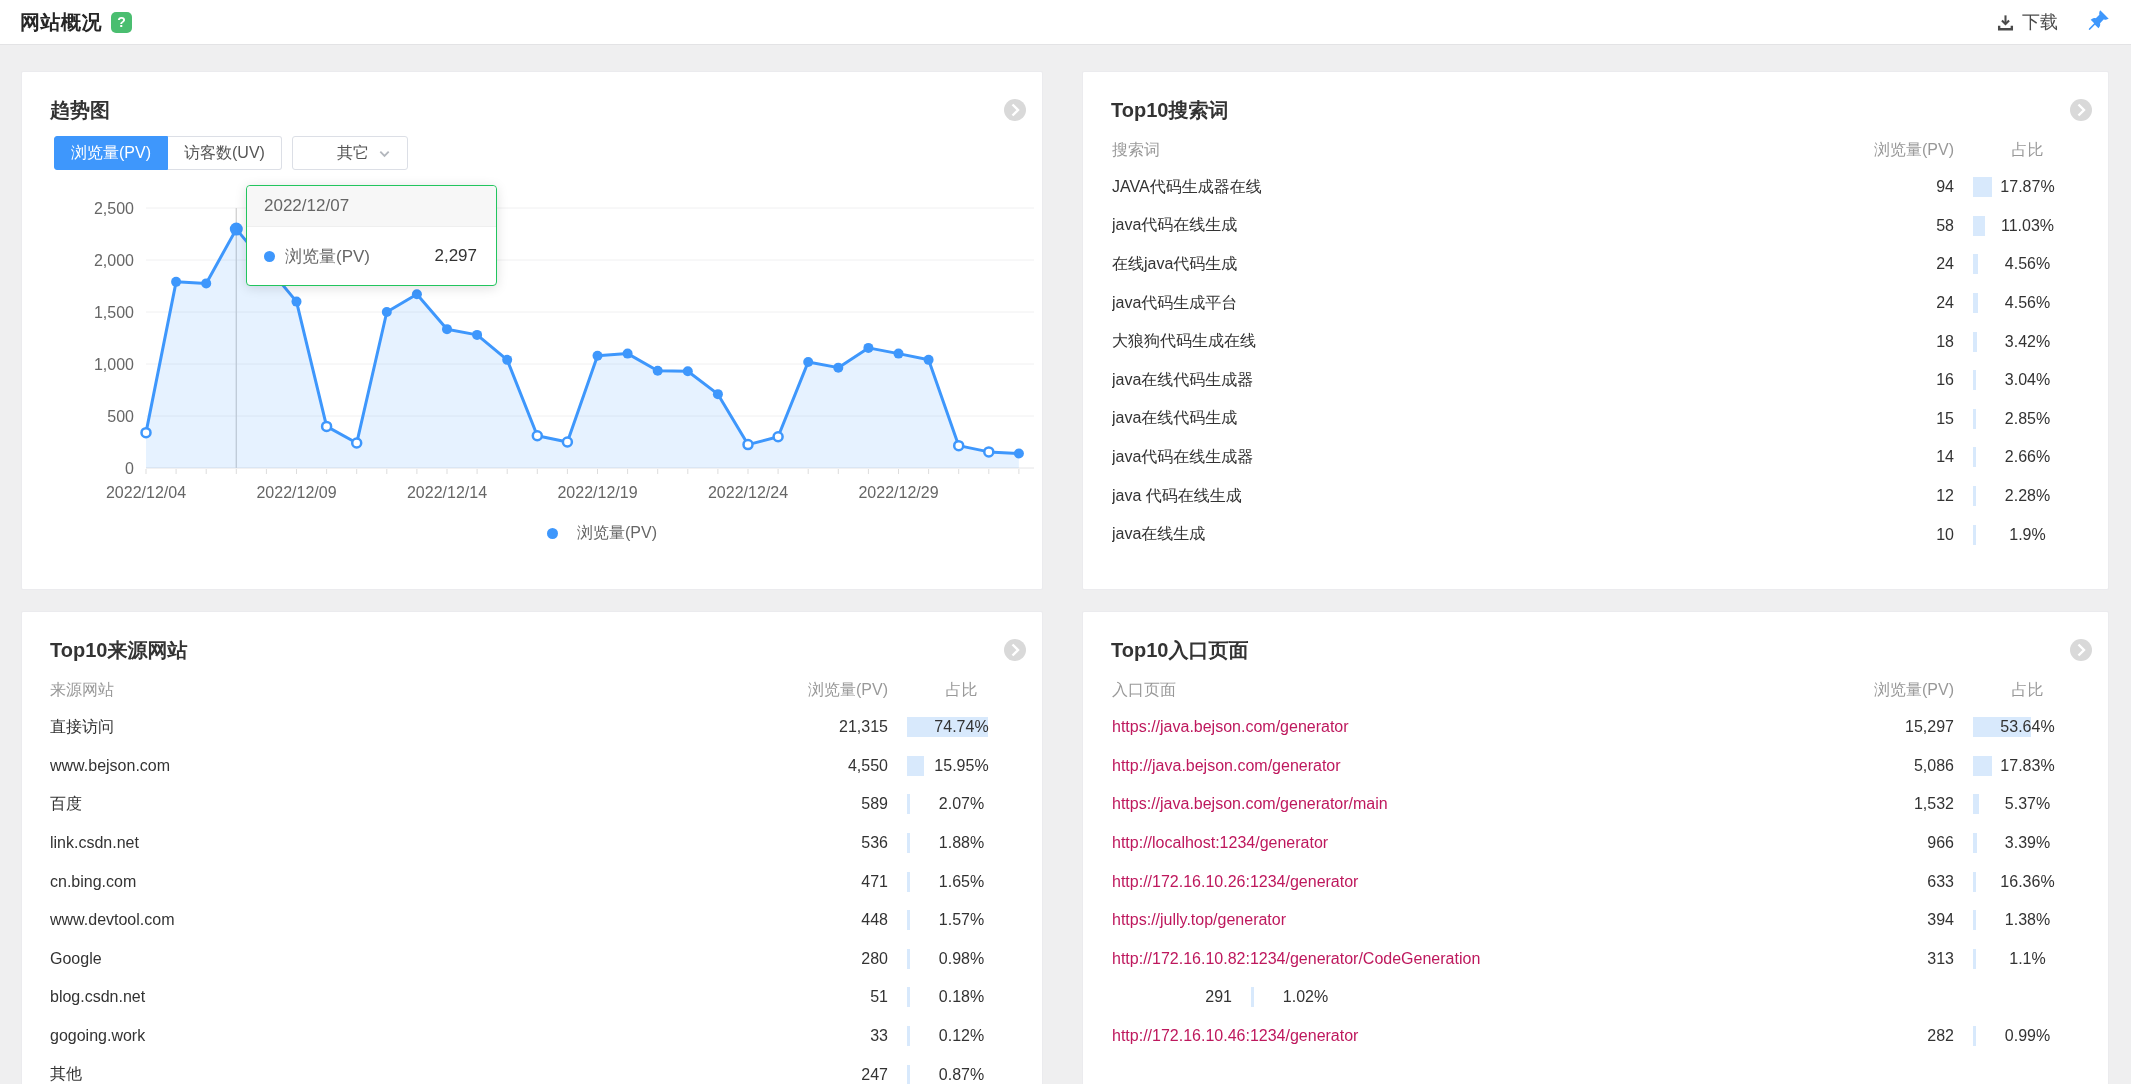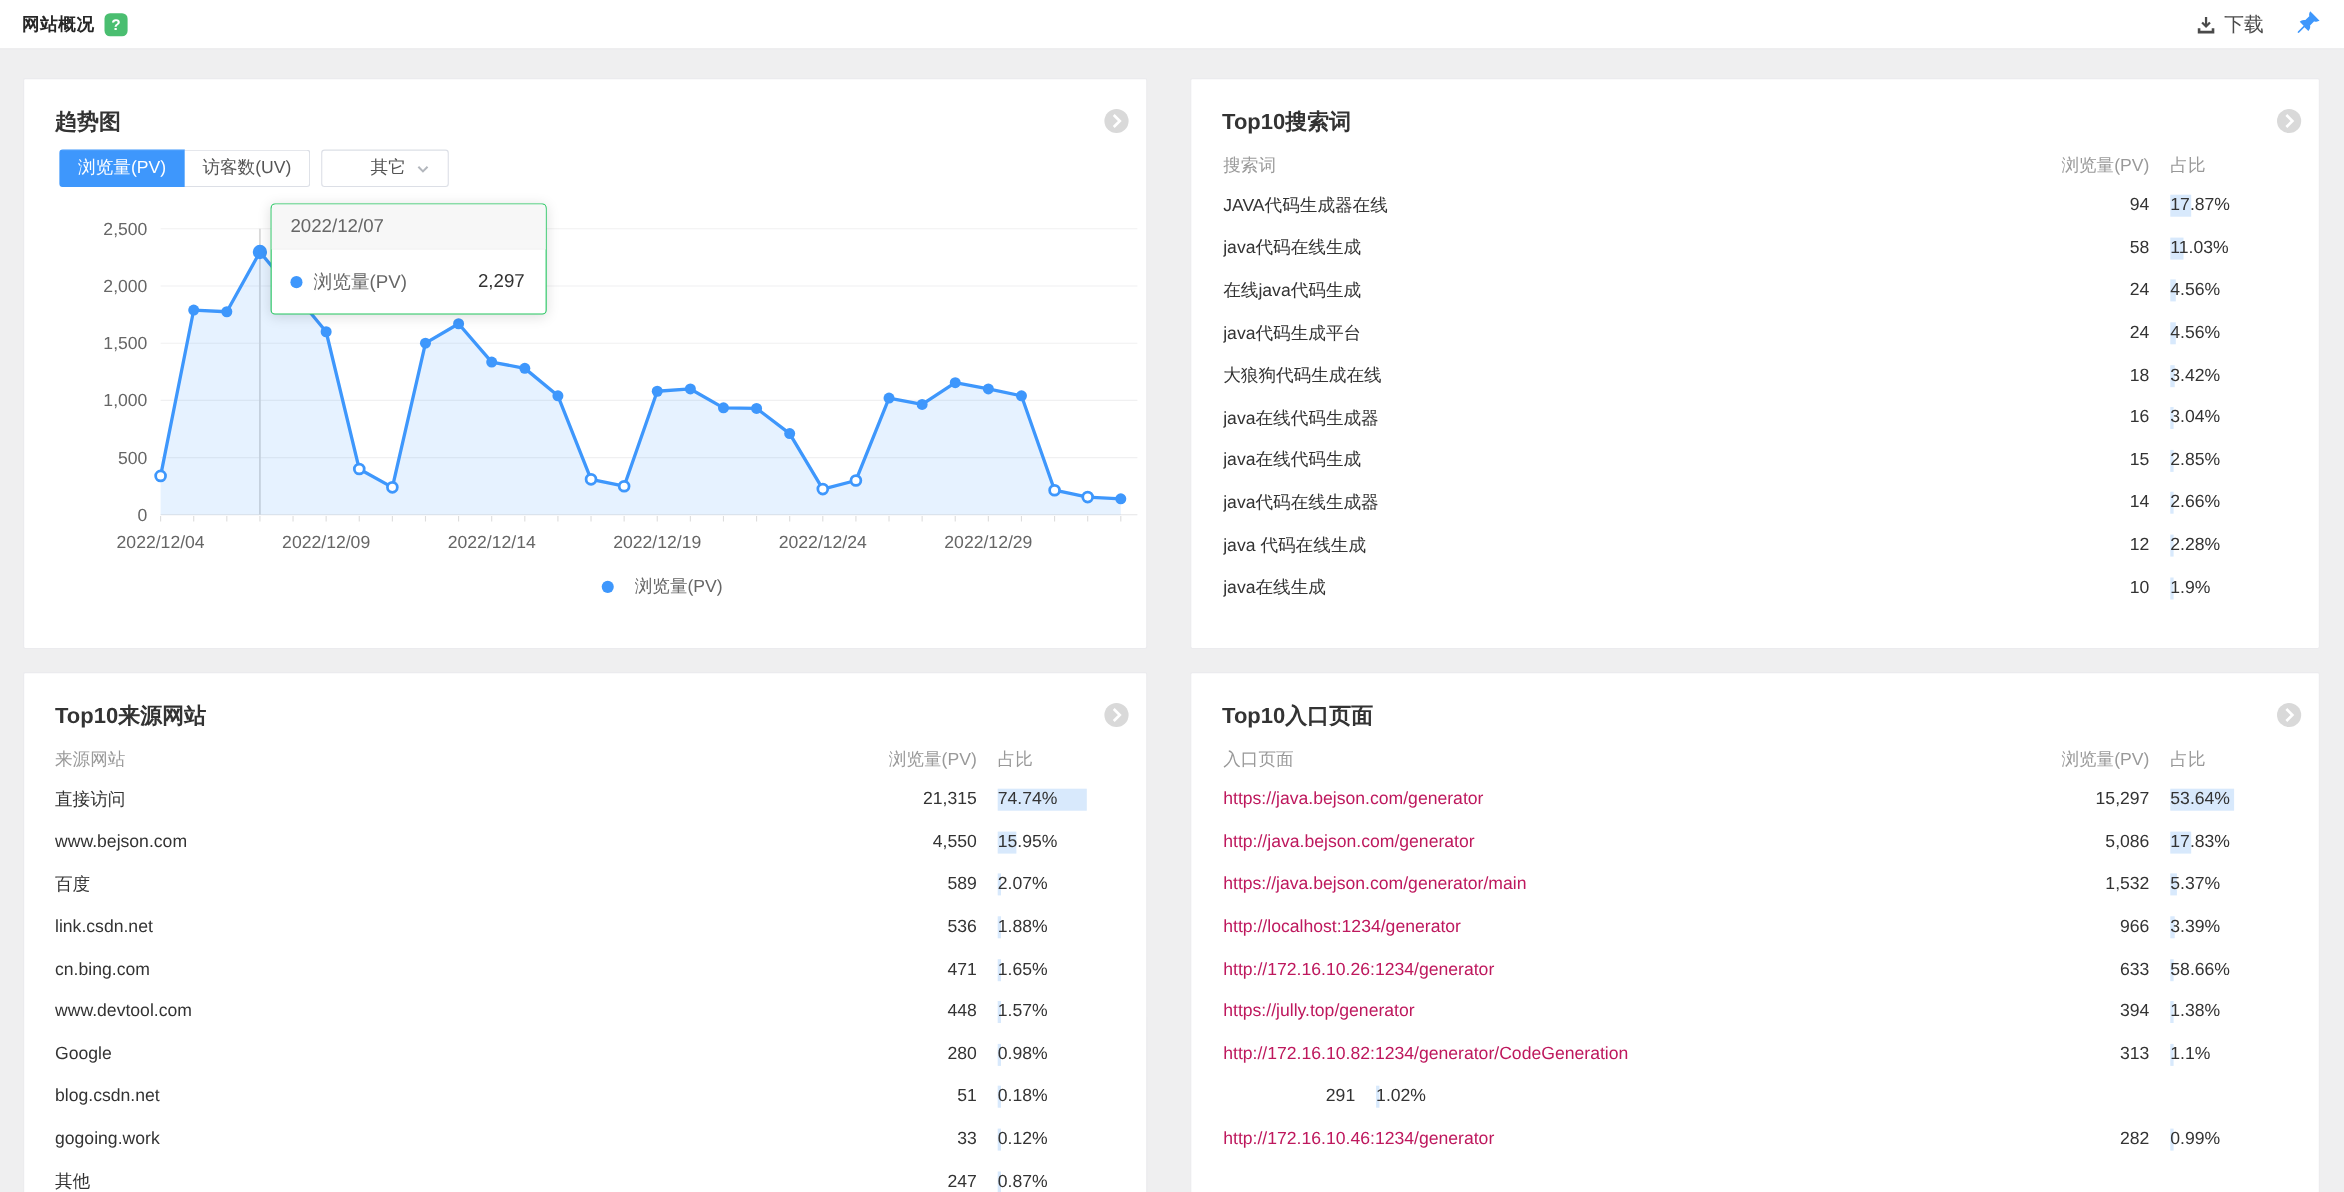--- a/index.html
+++ b/index.html
@@ -9,21 +9,21 @@
     background:#efeff0;
     font-family:"Liberation Sans","DejaVu Sans",sans-serif;
     color:#333;
   }
   
   .topbar {
     position:absolute; top:0; left:0; right:0; height:45px; background:#fff;
     border-bottom:1px solid #e3e3e5; display:flex; align-items:center;
     padding:0 20px; z-index:6;
   }
-  .topbar-title { font-size:16px; font-weight:bold; color:#262626; letter-spacing:.5px; }
+  .topbar-title { font-size:20px; font-weight:bold; color:#262626; letter-spacing:.5px; }
   .help-badge {
     width:21px; height:21px; border-radius:5px; background:#4abe70; color:#fff;
     font-size:14px; font-weight:bold; display:flex; align-items:center; justify-content:center;
     margin-left:9px; cursor:pointer;
   }
   .topbar-right { margin-left:auto; display:flex; align-items:center; gap:28px; }
   .download-btn { display:flex; align-items:center; gap:7px; color:#4a4a4a; font-size:18px; cursor:pointer; }
   .pin-btn { display:flex; align-items:center; cursor:pointer; }
 
   
@@ -64,21 +64,21 @@
     position:absolute; left:140px; top:451px; width:880px; display:flex; align-items:center;
     justify-content:center; gap:9px; color:#666; font-size:16px; cursor:pointer; z-index:2;
   }
 
   
   .list { position:absolute; left:29px; right:26px; top:60px; }
   .lhead { display:flex; align-items:center; height:36px; color:#999; font-size:16px; }
   .trow  { display:flex; align-items:center; height:38.6px; font-size:16px; color:#333; }
   .cname { flex:1; overflow:hidden; white-space:nowrap; text-overflow:ellipsis; padding-right:20px; }
   .cpv   { width:120px; text-align:right; flex:none; }
-  .cpct  { width:109px; margin-left:19px; position:relative; flex:none; }
+  .cpct  { width:109px; margin-left:19px; position:relative; flex:none;text-align:center; }
   .cpct .bar { position:absolute; left:0; top:50%; transform:translateY(-50%); height:20px; background:#d8e9fc; }
   .cpct .txt { position:relative; }
   a.entry-link { color:#be185d; text-decoration:none; cursor:pointer; }
 </style>
 </head>
 <body>
 
 <div class="topbar">
   <span class="topbar-title">网站概况</span>
   <span class="help-badge">?</span>
@@ -401,21 +401,21 @@
             <div class="cpct"><span class="bar" style="width: 5.8533px;"></span><span class="txt">5.37%</span></div>
           </div>
           <div class="trow">
             <div class="cname"><a class="entry-link">http://localhost:1234/generator</a></div>
             <div class="cpv">966</div>
             <div class="cpct"><span class="bar" style="width: 3.6951px;"></span><span class="txt">3.39%</span></div>
           </div>
           <div class="trow">
             <div class="cname"><a class="entry-link">http://172.16.10.26:1234/generator</a></div>
             <div class="cpv">633</div>
-            <div class="cpct"><span class="bar" style="width: 3px;"></span><span class="txt">58.66%</span></div>
+            <div class="cpct"><span class="bar" style="width: 3px;"></span><span class="txt">16.36%</span></div>
           </div>
           <div class="trow">
             <div class="cname"><a class="entry-link">https://jully.top/generator</a></div>
             <div class="cpv">394</div>
             <div class="cpct"><span class="bar" style="width: 3px;"></span><span class="txt">1.38%</span></div>
           </div>
           <div class="trow">
             <div class="cname"><a class="entry-link">http://172.16.10.82:1234/generator/CodeGeneration</a></div>
             <div class="cpv">313</div>
             <div class="cpct"><span class="bar" style="width: 3px;"></span><span class="txt">1.1%</span></div>

